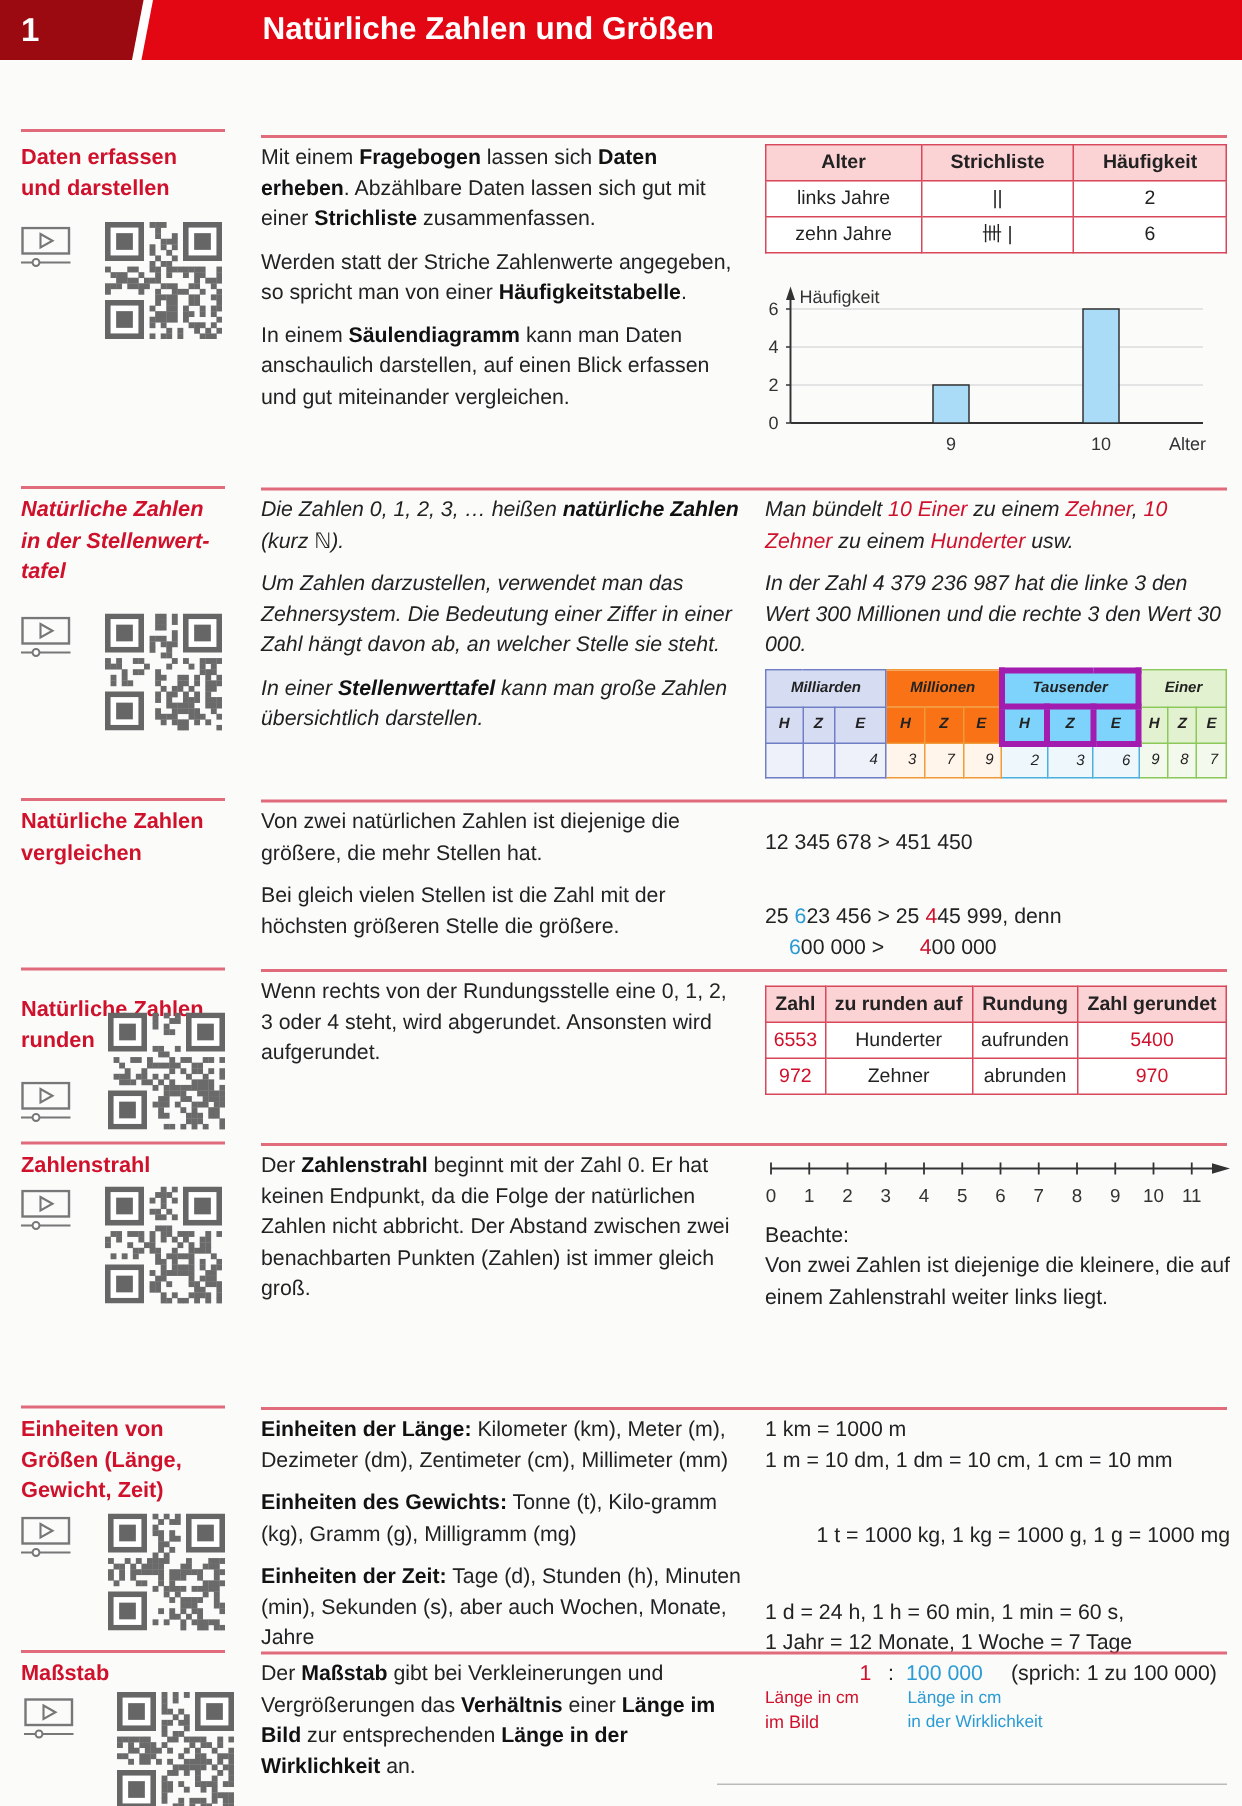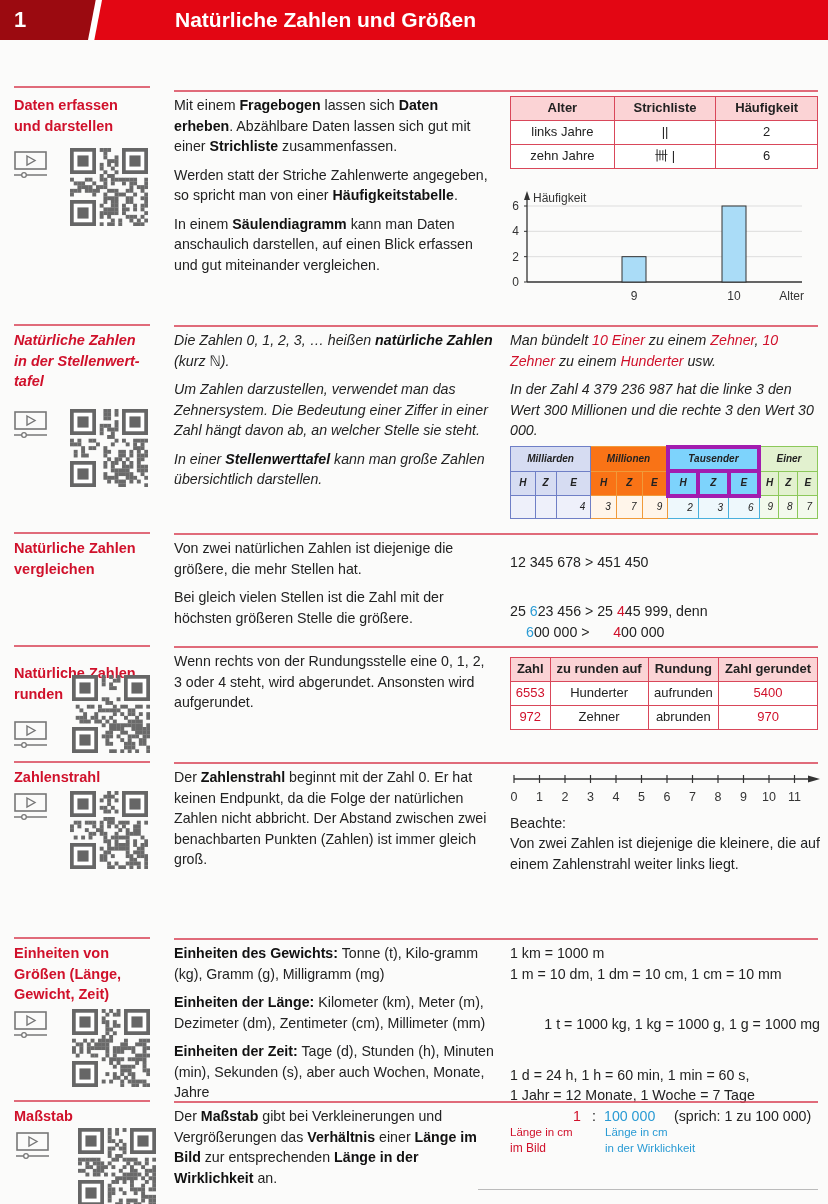--- a/index.html
+++ b/index.html
@@ -955,22 +955,22 @@
         <rect x="3.7142857142857144" y="3.7142857142857144" width="18.571428571428573" height="18.571428571428573" fill="#fff"></rect>
         <rect x="7.428571428571429" y="7.428571428571429" width="11.142857142857142" height="11.142857142857142" fill="#666"></rect>
         <rect x="52" y="0" width="26" height="26" fill="#666"></rect>
         <rect x="55.714285714285715" y="3.7142857142857144" width="18.571428571428573" height="18.571428571428573" fill="#fff"></rect>
         <rect x="59.42857142857143" y="7.428571428571429" width="11.142857142857142" height="11.142857142857142" fill="#666"></rect>
         <rect x="0" y="52" width="26" height="26" fill="#666"></rect>
         <rect x="3.7142857142857144" y="55.714285714285715" width="18.571428571428573" height="18.571428571428573" fill="#fff"></rect>
         <rect x="7.428571428571429" y="59.42857142857143" width="11.142857142857142" height="11.142857142857142" fill="#666"></rect>
       </svg></div>
   <div class="sec-body" style="top:6px;">
+    <p><b>Einheiten der Länge:</b><span> Kilometer (km), Meter (m), Dezimeter (dm), Zentimeter (cm), Millimeter (mm)</span></p>
     <p><b>Einheiten des Gewichts:</b><span> Tonne (t), Kilo-gramm (kg), Gramm (g), Milligramm (mg)</span></p>
-    <p><b>Einheiten der Länge:</b><span> Kilometer (km), Meter (m), Dezimeter (dm), Zentimeter (cm), Millimeter (mm)</span></p>
     <p><b>Einheiten der Zeit:</b><span> Tage (d), Stunden (h), Minuten (min), Sekunden (s), aber auch Wochen, Monate, Jahre</span></p>
   </div>
   <div class="sec-side" style="top:6px;">
     <div>1 km = 1000 m</div>
     <div style="margin-bottom:30px;">1 m = 10 dm, 1 dm = 10 cm, 1 cm = 10 mm</div>
     <div style="margin-bottom:30px;text-align:right;">1 t = 1000 kg, 1 kg = 1000 g, 1 g = 1000 mg</div>
     <div>1 d = 24 h, 1 h = 60 min, 1 min = 60 s,</div>
     <div>1 Jahr = 12 Monate, 1 Woche = 7 Tage</div>
   </div>
 </div>

